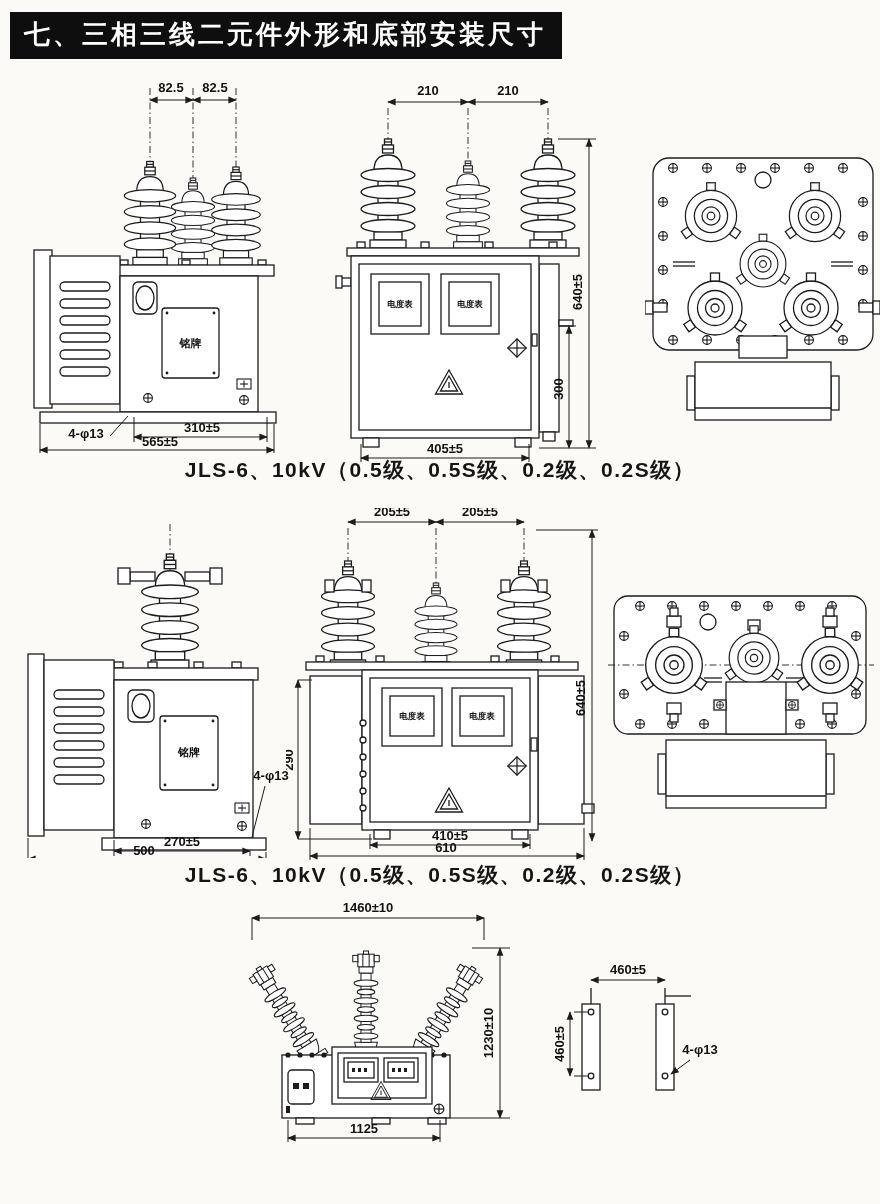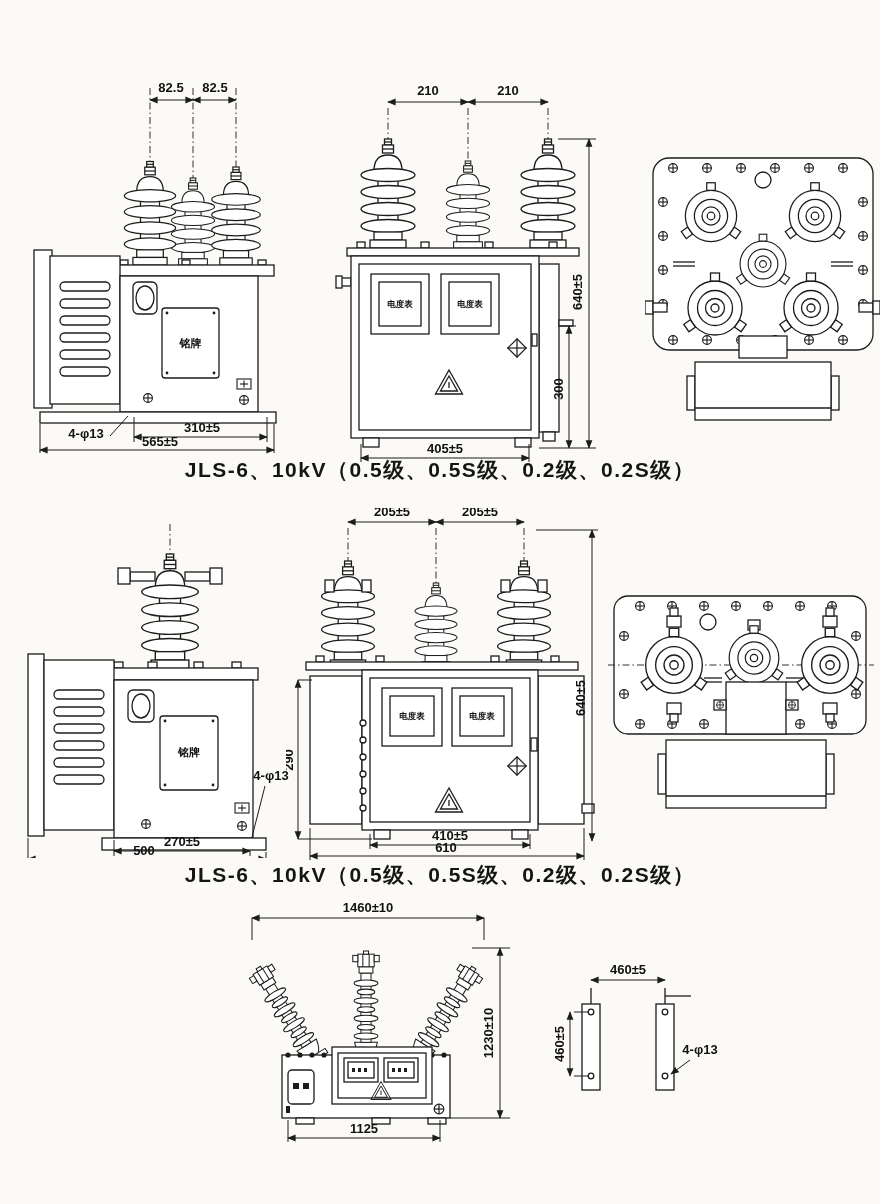--- a/index.html
+++ b/index.html
@@ -92,20 +92,21 @@
           <line x1="0" y1="-9.5" x2="0" y2="9.5"></line>
       </g>
       <g id="boxplus" fill="#fff" stroke="#1c1c1c" stroke-width="1.1">
         <rect x="-7" y="-5" width="14" height="10"></rect>
         <line x1="-4" y1="0" x2="4" y2="0"></line>
           <line x1="0" y1="-3.5" x2="0" y2="3.5"></line>
       </g>
     </defs>
   </svg>
 
+  <div class="titlebar">七、三相三线二元件外形和底部安装尺寸</div>
 
   <svg class="fig" style="left:22px;top:60px" width="262" height="394" viewBox="0 0 262 394">
     <line class="cdash" x1="128" y1="28" x2="128" y2="115"></line>
     <line class="cdash" x1="171" y1="28" x2="171" y2="128"></line>
     <line class="cdash" x1="214" y1="28" x2="214" y2="120"></line>
     <line class="dim" x1="128" y1="40" x2="171" y2="40" marker-start="url(#ar)" marker-end="url(#ar)"></line>
     <line class="dim" x1="171" y1="40" x2="214" y2="40" marker-start="url(#ar)" marker-end="url(#ar)"></line>
     <text class="dimt" x="149" y="32">82.5</text>
     <text class="dimt" x="193" y="32">82.5</text>
     <use href="#bushA" transform="translate(171,118) scale(0.8)"></use>

